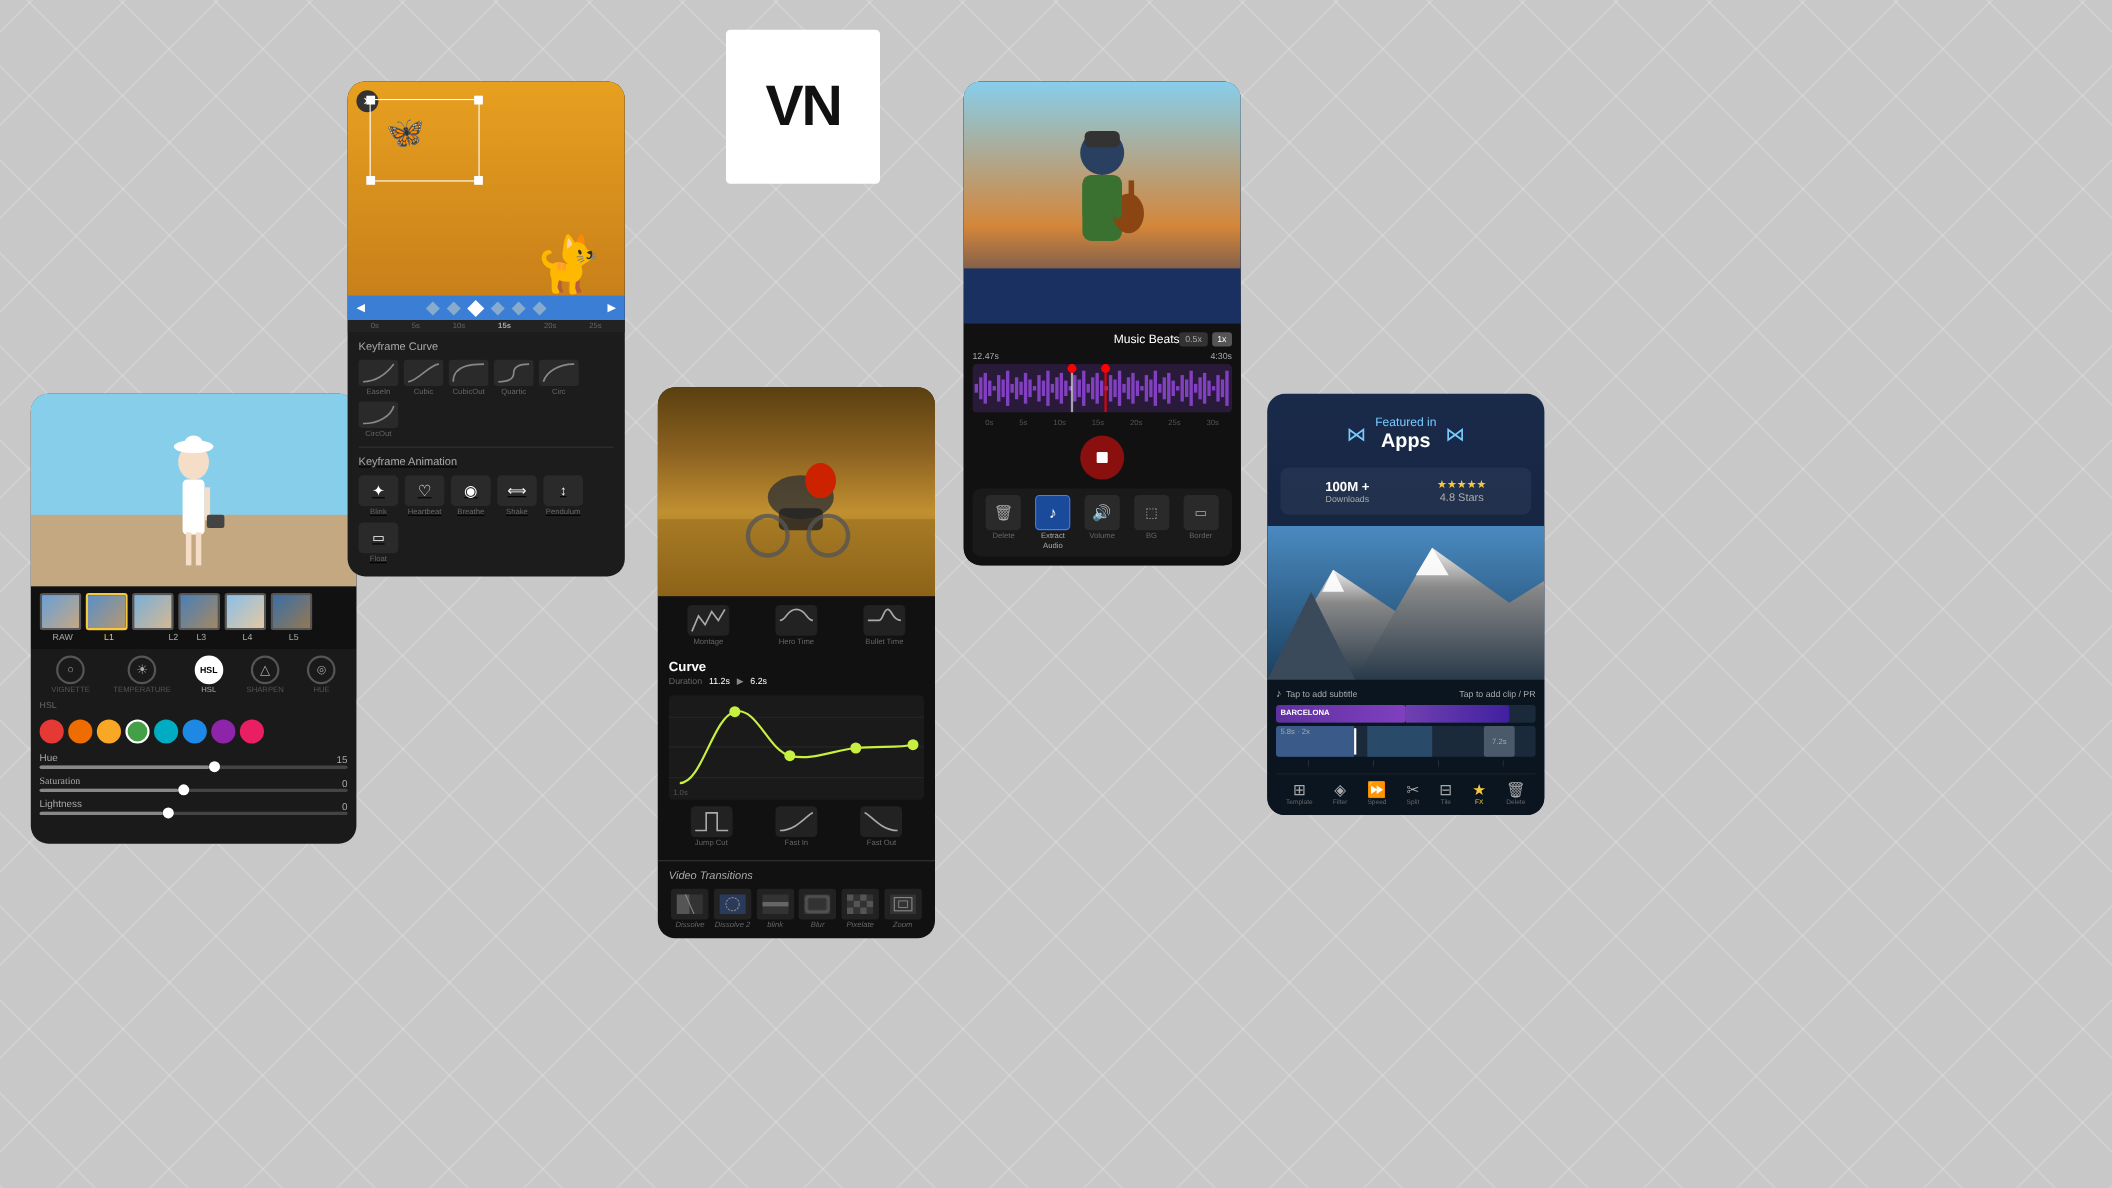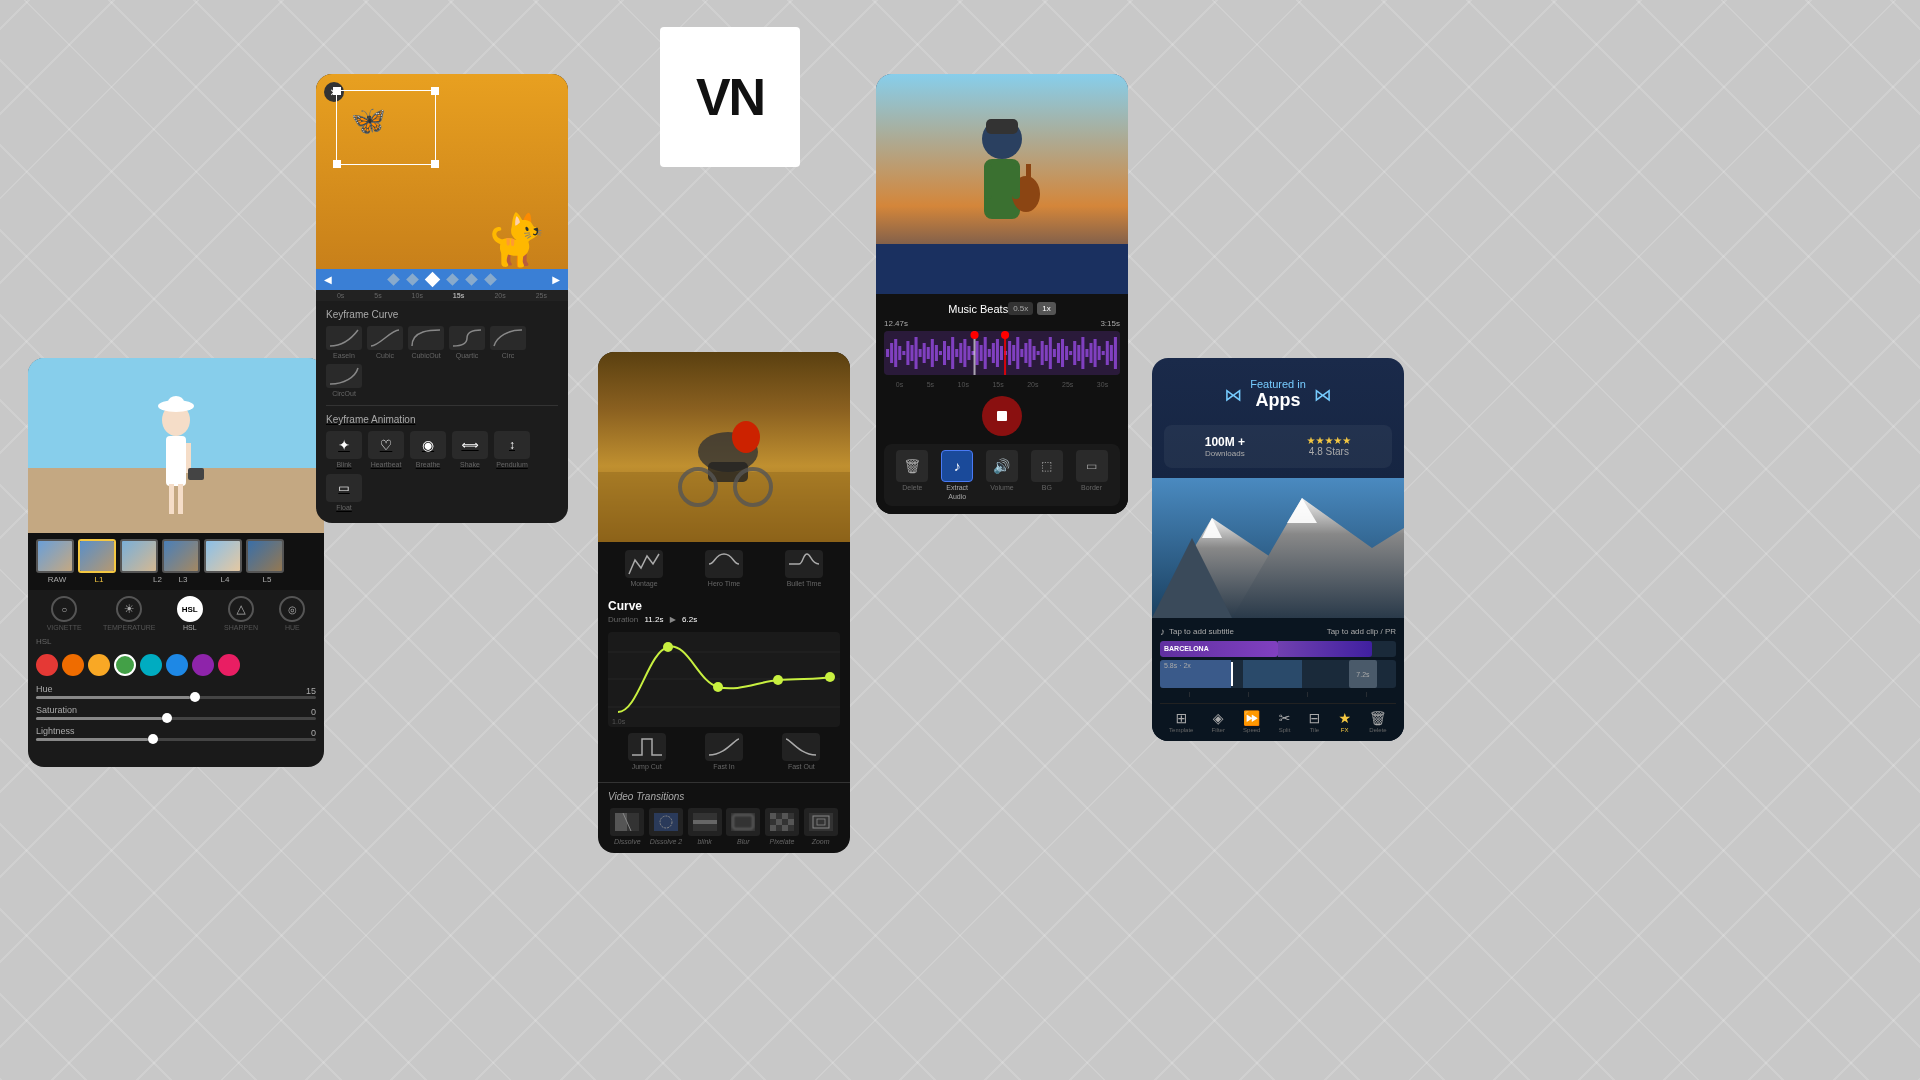--- a/index.html
+++ b/index.html
@@ -248,21 +248,21 @@
   <div style="padding:4px 8px;">
     <div style="margin-bottom:6px;">
       <div style="font-size:9px;color:#aaa;margin-bottom:2px;">Hue</div>
       <div style="position:relative;height:3px;background:#444;border-radius:2px;">
         <div style="height:100%;width:55%;background:#888;border-radius:2px;"></div>
         <div style="position:absolute;top:-4px;left:55%;width:10px;height:10px;background:white;border-radius:50%;"></div>
         <span style="position:absolute;right:0;top:-10px;font-size:9px;color:#aaa;">15</span>
       </div>
     </div>
     <div style="margin-bottom:6px;">
-      <div style="font-size:9px;color:#aaa;margin-bottom:2px;">Saturation</div>
+      <div style="font-size:9px;color:#aaa;margin-bottom:2px;font-family:Liberation Serif, serif;">Saturation</div>
       <div style="position:relative;height:3px;background:#444;border-radius:2px;">
         <div style="height:100%;width:45%;background:#888;border-radius:2px;"></div>
         <div style="position:absolute;top:-4px;left:45%;width:10px;height:10px;background:white;border-radius:50%;"></div>
         <span style="position:absolute;right:0;top:-10px;font-size:9px;color:#aaa;">0</span>
       </div>
     </div>
     <div style="margin-bottom:6px;">
       <div style="font-size:9px;color:#aaa;margin-bottom:2px;">Lightness</div>
       <div style="position:relative;height:3px;background:#444;border-radius:2px;">
         <div style="height:100%;width:40%;background:#888;border-radius:2px;"></div>
@@ -617,31 +617,31 @@
 
       <rect x="108" y="90" width="8" height="35" rx="4" fill="#3a7030"></rect>
       <rect x="136" y="90" width="8" height="35" rx="4" fill="#3a7030"></rect>
 
       <rect y="170" width="252" height="50" fill="#1a3060"></rect>
     </svg>
   </div>
 
   <div style="background:#111;padding:8px;">
 
-    <div style="display:flex;justify-content:center;align-items:center;margin-bottom:4px;">
+    <div style="display:flex;justify-content:flex-end;align-items:center;margin-bottom:4px;">
       <span style="font-size:11px;color:white;">Music Beats</span>
       <div style="display:flex;gap:4px;">
         <span style="font-size:8px;color:#aaa;background:#333;padding:2px 5px;border-radius:3px;">0.5x</span>
         <span style="font-size:8px;color:white;background:#555;padding:2px 5px;border-radius:3px;">1x</span>
       </div>
     </div>
 
     <div style="display:flex;justify-content:space-between;margin-bottom:3px;">
       <span style="font-size:8px;color:#aaa;">12.47s</span>
-      <span style="font-size:8px;color:#aaa;">3:15s</span>
+      <span style="font-size:8px;color:#aaa;">4:30s</span>
     </div>
 
     <div style="width:100%;height:44px;background:#1a1a1a;border-radius:4px;position:relative;overflow:hidden;margin-bottom:6px;">
       <svg width="100%" height="44" viewBox="0 0 232 44" preserveAspectRatio="none">
 
         <rect width="232" height="44" fill="#2a1a3a"></rect>
 
         <g fill="#8040c0">
           <rect x="2" y="18" width="3" height="8"></rect>
           <rect x="6" y="12" width="3" height="20"></rect>

